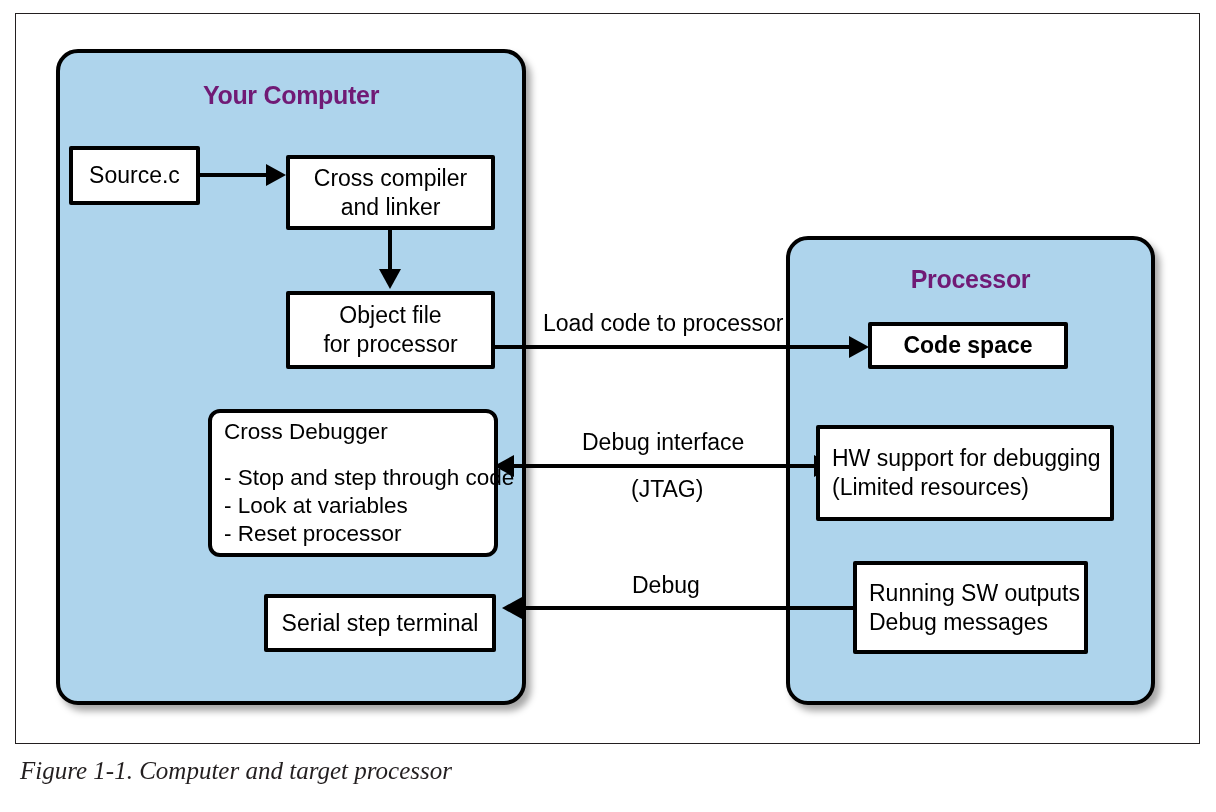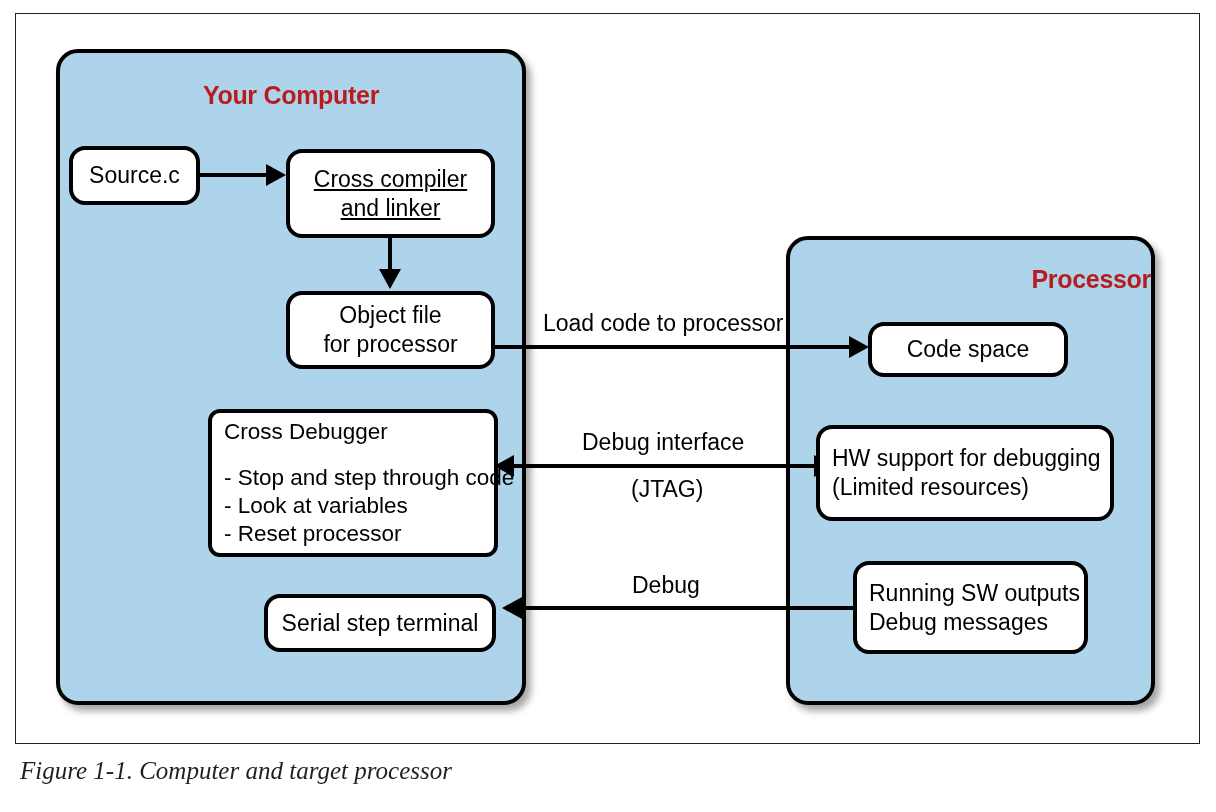--- a/index.html
+++ b/index.html
@@ -46,53 +46,53 @@
   #panel-your-computer { left: 40px;  top: 35px;  width: 470px; height: 656px; }
   #panel-processor     { left: 770px; top: 222px; width: 369px; height: 469px; }
 
   .panel-title {
     position: absolute;
     left: 0;
     width: 100%;
     text-align: center;
     font-weight: bold;
     font-size: 25px;
-    color: #b91c1c;
+    color: #701a75;
     letter-spacing: -0.3px;
   }
   #title-your-computer { top: 28px; }
-  #title-processor     { top: 25px; text-align: right; }
+  #title-processor     { top: 25px; }
 
   
   .node {
     position: absolute;
     background: #ffffff;
     border: 4px solid #000000;
-    border-radius: 16px;
+    border-radius: 2px;
     box-sizing: border-box;
     display: flex;
     flex-direction: column;
     justify-content: center;
     color: #000000;
     font-size: 23px;
     line-height: 1.24;
     z-index: 4;
   }
   .node.center { align-items: center; text-align: center; }
   .node.left   { align-items: flex-start; text-align: left; padding-left: 12px; }
   .node .line { display: block; white-space: nowrap; }
 
   
   #node-source        { left: 53px;  top: 132px; width: 131px; height: 59px; }
-  #node-compiler      { left: 270px; top: 135px; width: 209px; height: 89px; text-decoration: underline; }
+  #node-compiler      { left: 270px; top: 141px; width: 209px; height: 75px; }
   #node-objectfile    { left: 270px; top: 277px; width: 209px; height: 78px; }
   #node-debugger      { left: 192px; top: 395px; width: 290px; height: 148px;
                         border-radius: 12px; }
   #node-terminal      { left: 248px; top: 580px; width: 232px; height: 58px; }
-  #node-codespace     { left: 852px; top: 308px; width: 200px; height: 55px; }
+  #node-codespace     { left: 852px; top: 308px; width: 200px; height: 47px; font-weight: bold; }
   #node-hwsupport     { left: 800px; top: 411px; width: 298px; height: 96px; }
   #node-runningsw     { left: 837px; top: 547px; width: 235px; height: 93px; }
 
   #node-debugger .line { font-size: 22.5px; }
   #node-debugger .line.first { margin-bottom: 18px; }
 
   
   .conn-line {
     position: absolute;
     background: #000000;

